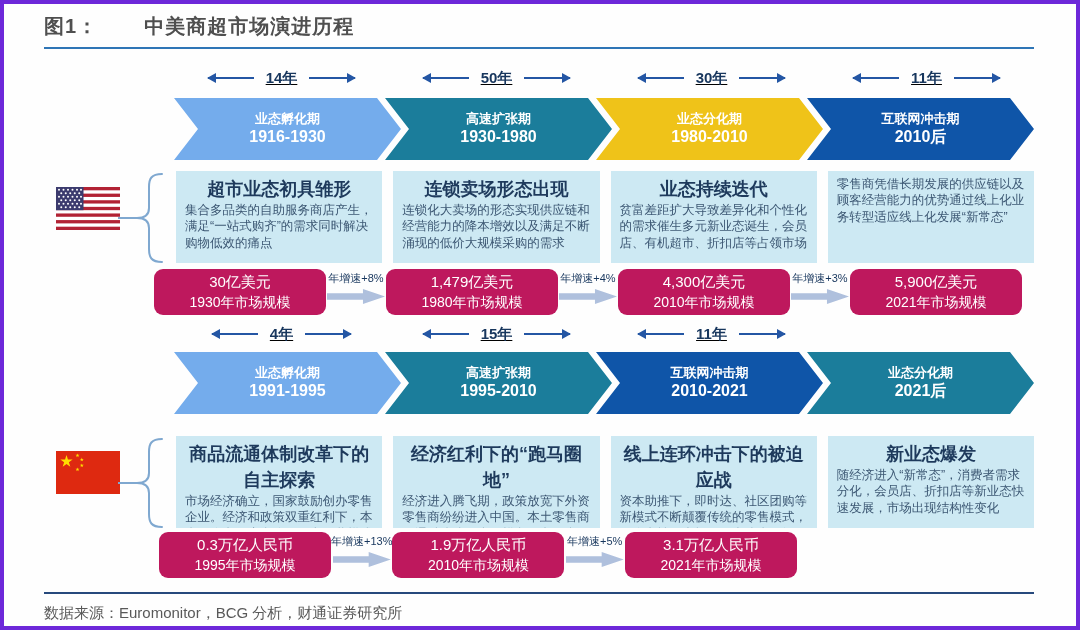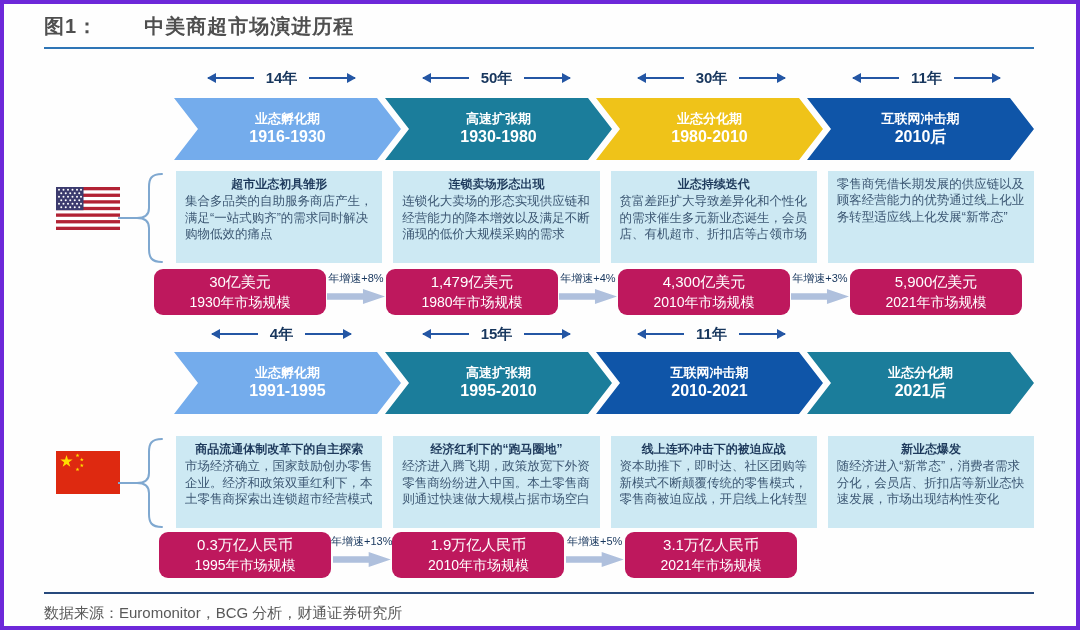--- a/index.html
+++ b/index.html
@@ -6,21 +6,21 @@
   #page{position:relative;width:1080px;height:630px;background:#FEFEFE;overflow:hidden;
         font-family:"Liberation Sans","DejaVu Sans",sans-serif;border:4px solid #6d28d9;box-sizing:border-box;}
 
   
   .hdr{position:absolute;left:40px;top:9px;display:flex;align-items:baseline;
        font-size:20px;font-weight:bold;color:#4F4F4F;letter-spacing:1px;}
   .hdr .fig{margin-right:46px;}
   .underline{position:absolute;left:40px;right:42px;top:43px;height:2px;background:#2E75B6;}
 
   
-  .dur-row{position:absolute;display:flex;height:24px;}
+  .dur-row{position:absolute;display:flex;height:24px;text-decoration:underline;}
   #us-dur{left:170px;top:62px;width:860px;}
   #cn-dur{left:170px;top:318px;width:645px;text-align:center;}
   .dur{flex:1;display:flex;align-items:center;justify-content:center;
        color:#17365D;font-weight:bold;font-size:15px;}
   .ln{height:2px;background:#2456A4;width:46px;position:relative;}
   .ln.l::before{content:"";position:absolute;left:-1px;top:-4px;
        border-top:5px solid transparent;border-bottom:5px solid transparent;border-right:9px solid #2456A4;}
   .ln.r::after{content:"";position:absolute;right:-1px;top:-4px;
        border-top:5px solid transparent;border-bottom:5px solid transparent;border-left:9px solid #2456A4;}
   .d-txt{margin:0 12px;white-space:nowrap;}
@@ -35,21 +35,21 @@
          padding:0 22px;box-sizing:border-box;}
   .phase:first-child{margin-left:0;}
   .p-name{font-size:13px;line-height:1.35;white-space:nowrap;}
   .p-years{font-size:16px;line-height:1.3;white-space:nowrap;}
 
   
   .desc-row{position:absolute;left:172px;width:858px;height:92px;display:flex;gap:11px;}
   #us-desc{top:167px;}
   #cn-desc{top:432px;}
   .desc{flex:1;background:#CDE9F3;padding:5px 9px;box-sizing:border-box;overflow:hidden;}
-  .d-title{text-align:center;font-weight:bold;font-size:12px;color:#1E3A5C;line-height:1.45;}
+  .d-title{text-align:center;font-weight:bold;font-size:18px;color:#1E3A5C;line-height:1.45;}
   .d-body{font-size:12.5px;color:#3C5773;line-height:1.3;}
 
   
   .mkt-row{position:absolute;display:flex;height:46px;}
   #us-mkt{left:150px;top:265px;width:868px;}
   #cn-mkt{left:155px;top:528px;width:638px;}
   .mbox{width:172px;background:#be185d;border-radius:9px;color:#fff;display:flex;
         flex-direction:column;justify-content:center;align-items:center;text-align:center;}
   .m-val{font-size:15px;line-height:1.45;}
   .m-lab{font-size:14px;line-height:1.4;}

